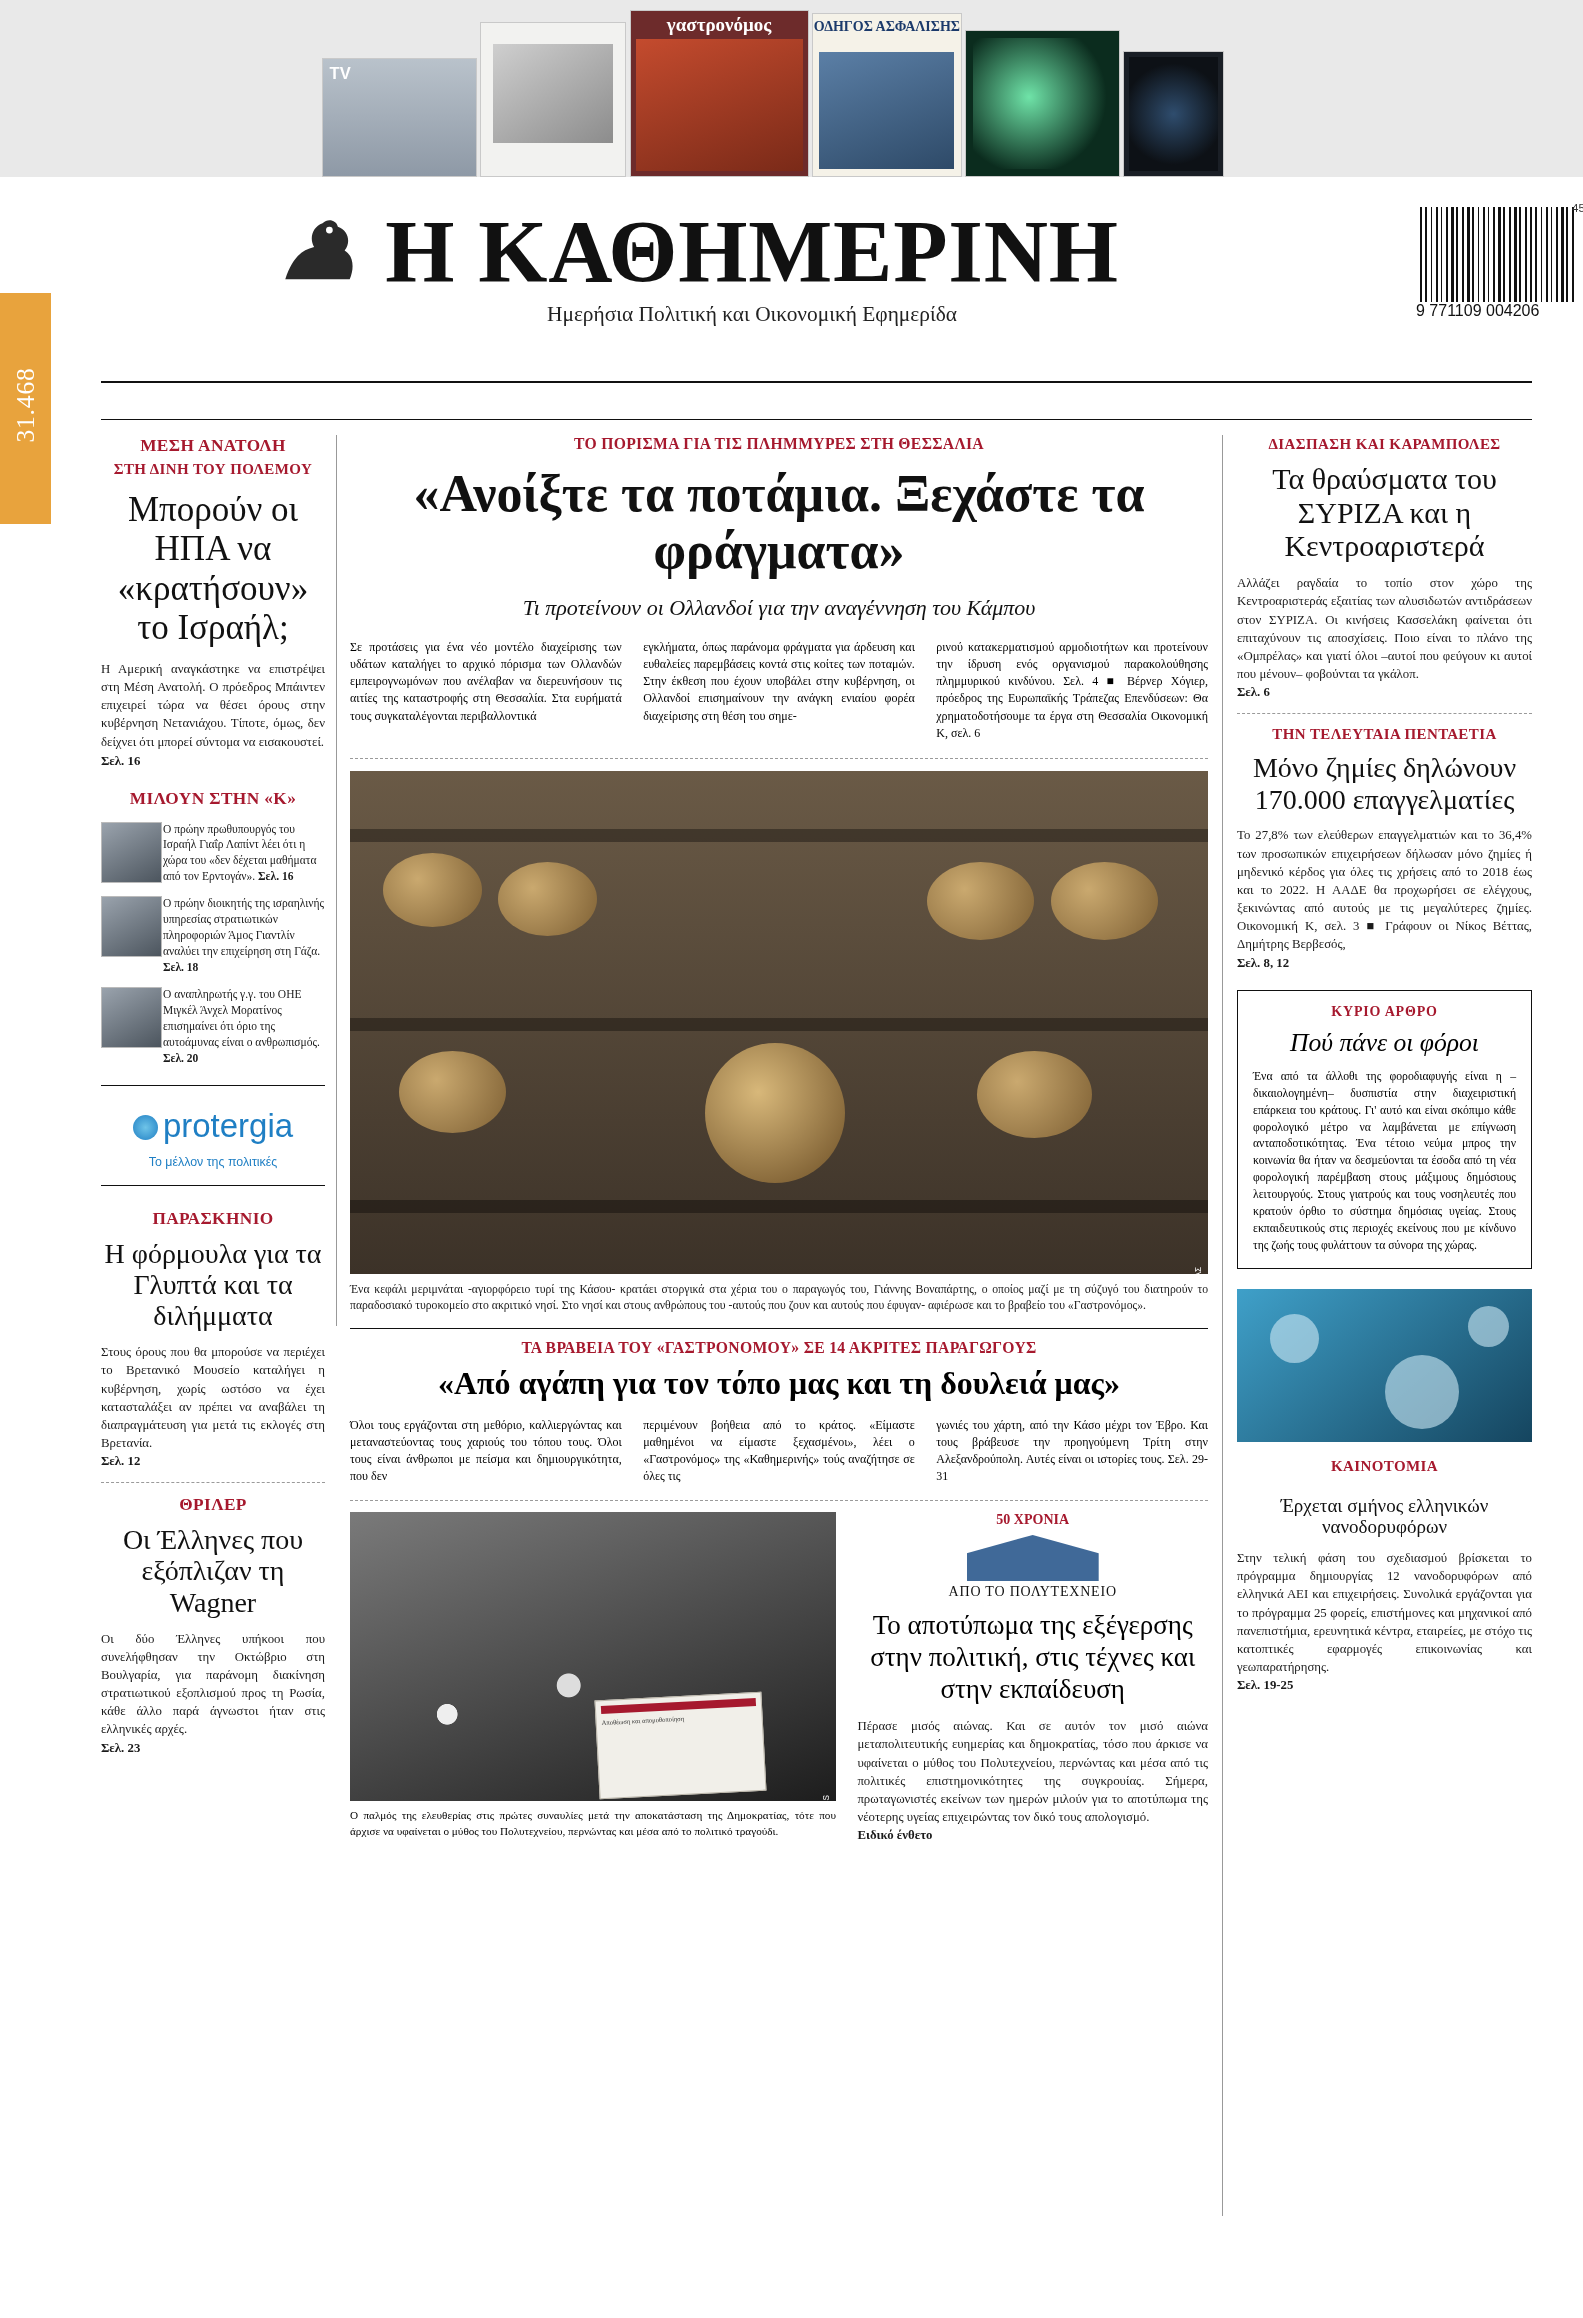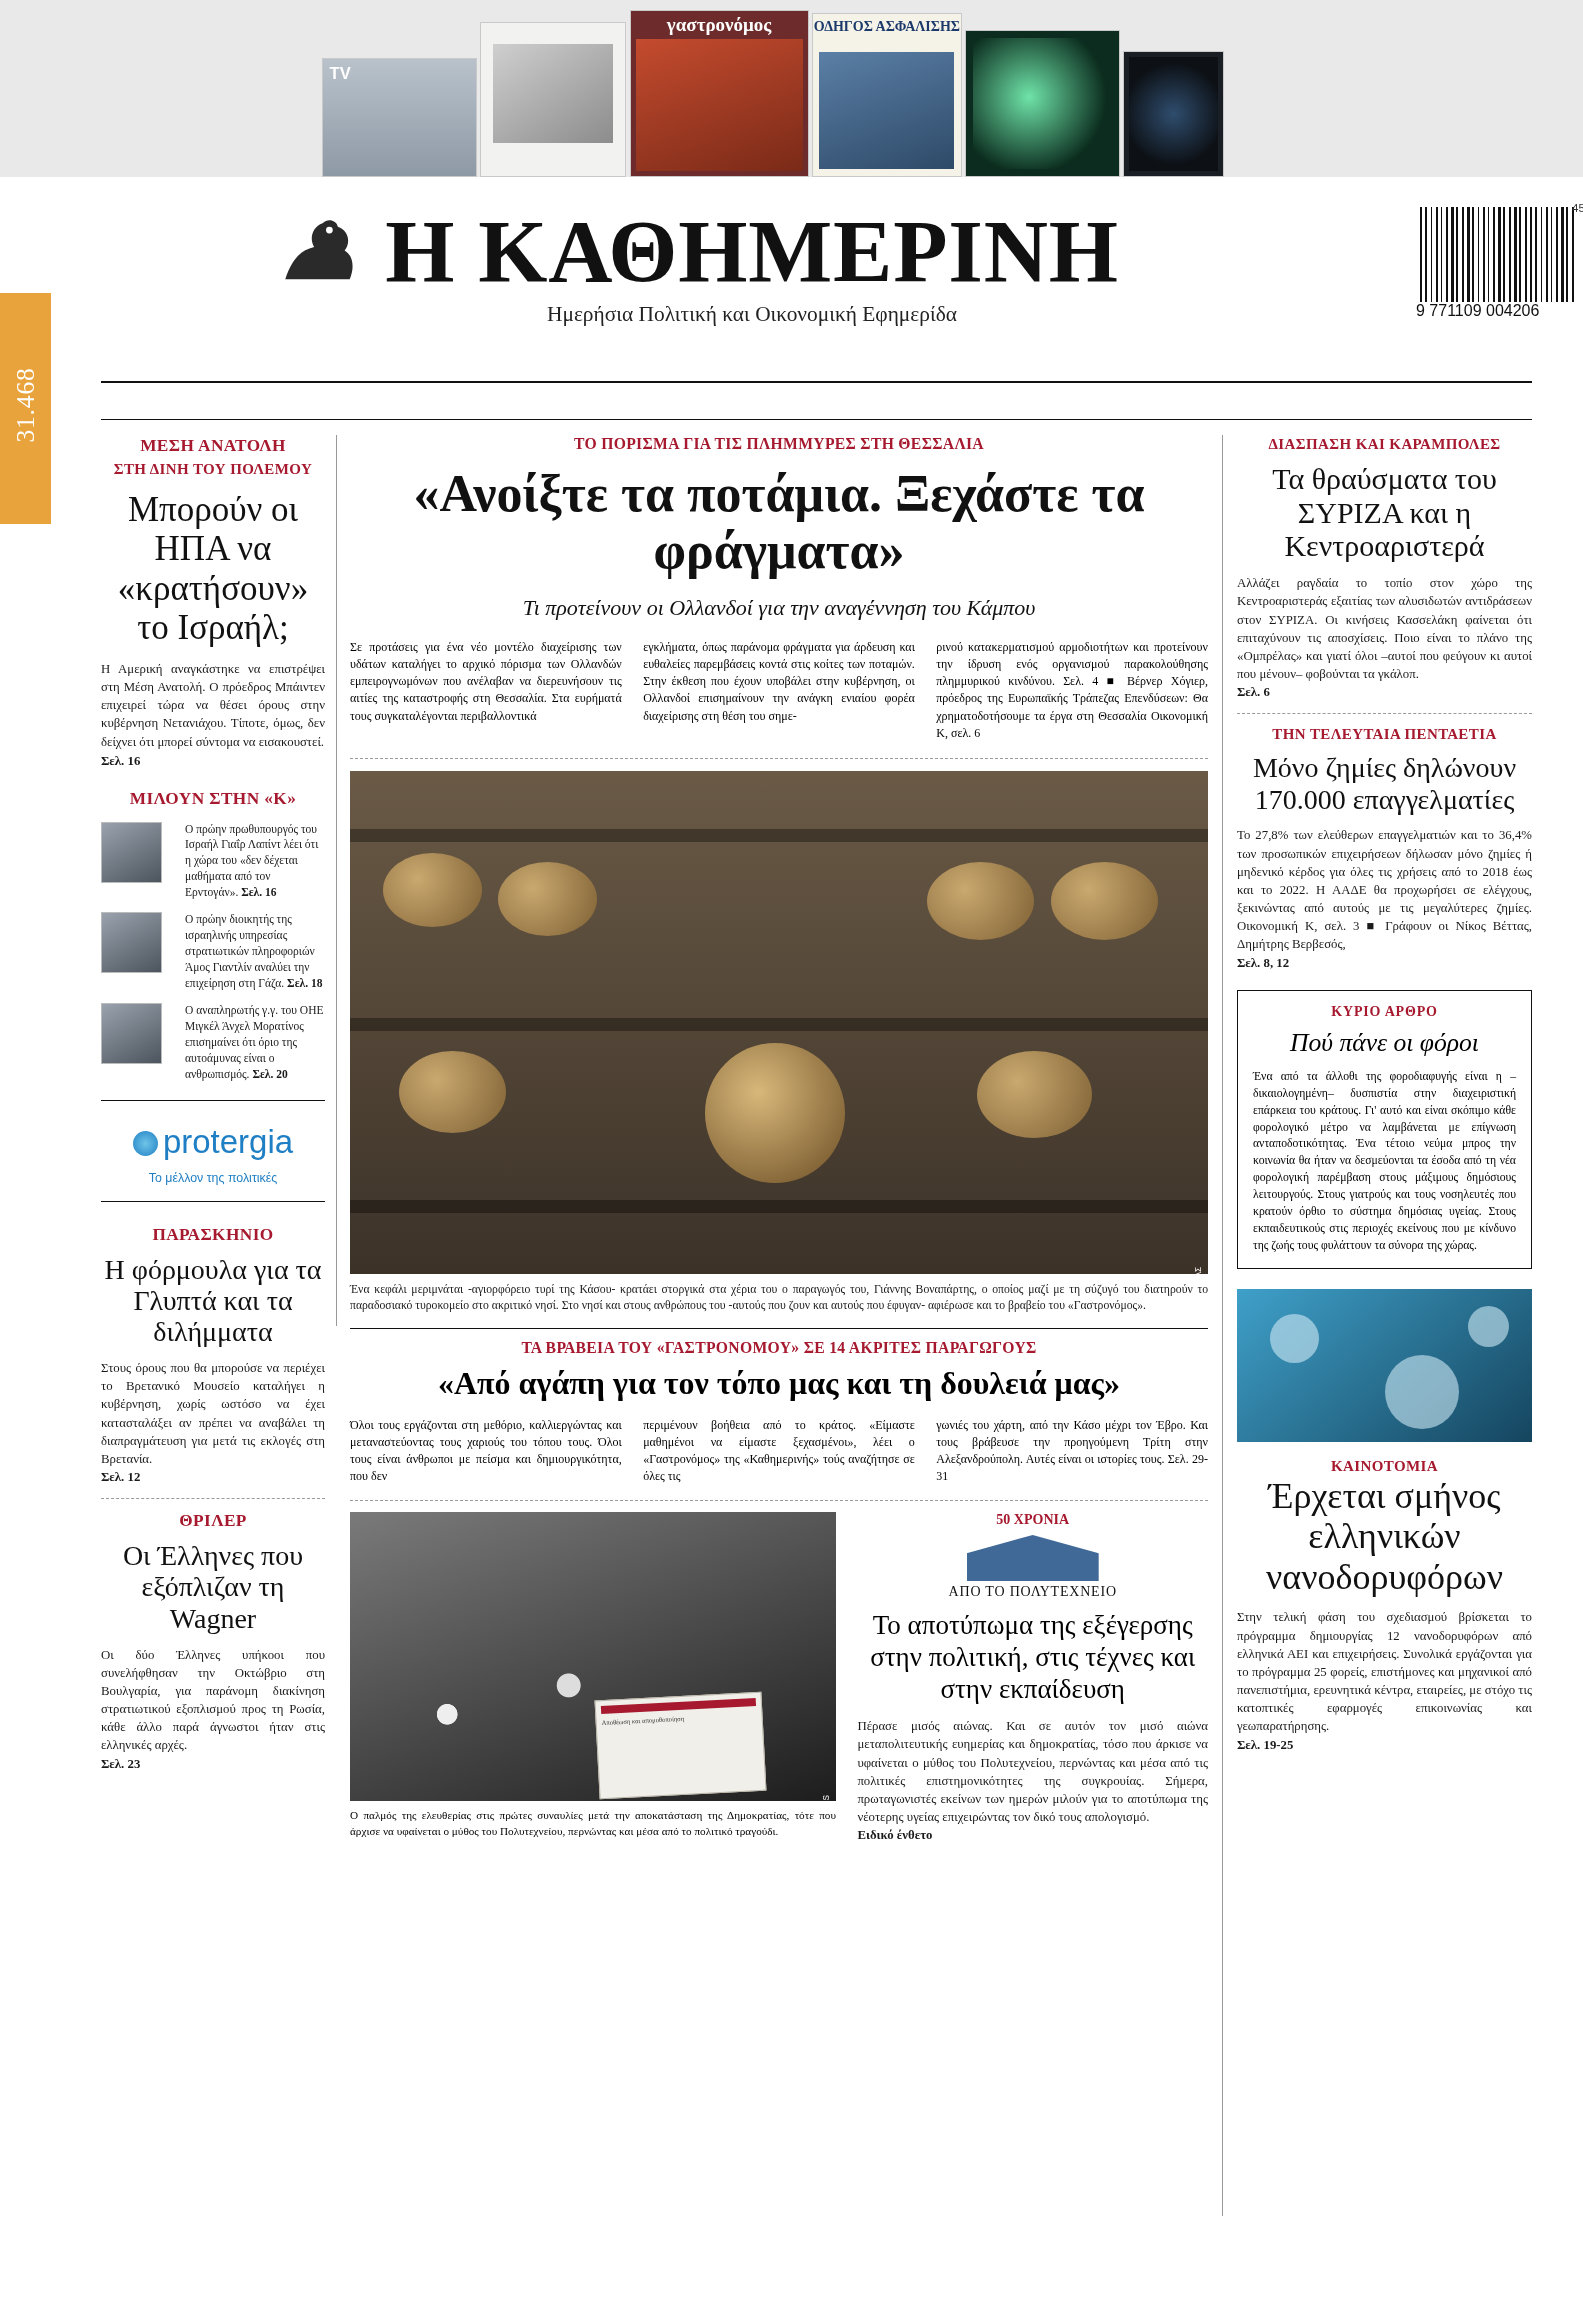--- a/index.html
+++ b/index.html
@@ -52,21 +52,21 @@
 
   .kicker{color:#a6192e;font-weight:bold;text-align:center;font-size:17.3px;letter-spacing:0.4px;line-height:1.25;}
   .kicker.small{font-size:15px;}
   .headA{font-size:35px;line-height:1.12;text-align:center;color:#111;}
   .hr-dot{border:0;border-top:0.8px dashed #9a9a9a;margin:11.5px 0;}
   .hr-solid{border:0;border-top:0.8px solid #111;margin:10px 0;}
   .body{font-size:12.8px;line-height:1.42;color:#1a1a1a;text-align:justify;}
   .sel{font-weight:bold;}
 
   
-  .pitem{display:flex;gap:23px;margin:11.5px 0;}
+  .pitem{display:flex;gap:1px;margin:11.5px 0;}
   .pimg{width:59px;height:59px;flex:0 0 59px;background:linear-gradient(150deg,#9aa3ad,#4c555e);border:0.8px solid #bbb;}
   .ptext{font-size:11.5px;line-height:1.38;color:#1a1a1a;}
 
   
   .ad{margin-top:18px;border-top:0.8px solid #111;border-bottom:0.8px solid #111;padding:21.4px 0 16.5px;text-align:center;}
   .ad .brand{font-size:33px;color:#1f7fc4;font-family:"Liberation Sans",sans-serif;}
   .ad .sun{display:inline-block;width:25px;height:25px;border-radius:50%;background:radial-gradient(circle,#6fc4e8,#1f7fc4);vertical-align:-3.3px;margin-right:5px;}
   .ad .tag{font-size:12.4px;color:#1f7fc4;margin-top:10px;font-family:"Liberation Sans",sans-serif;}
 
   
@@ -284,19 +284,19 @@
       <div class="bb">Ένα από τα άλλοθι της φοροδιαφυγής είναι η –δικαιολογημένη– δυσπιστία στην διαχειριστική επάρκεια του κράτους. Γι' αυτό και είναι σκόπιμο κάθε φορολογικό μέτρο να λαμβάνεται με επίγνωση ανταποδοτικότητας. Ένα τέτοιο νεύμα μπρος την κοινωνία θα ήταν να δεσμεύονται τα έσοδα από τη νέα φορολογική παρέμβαση στους μάξιμους δημόσιους λειτουργούς. Στους γιατρούς και τους νοσηλευτές που κρατούν όρθιο το σύστημα δημόσιας υγείας. Στους εκπαιδευτικούς στις περιοχές εκείνους που με κίνδυνο της ζωής τους φυλάττουν τα σύνορα της χώρας.</div>
     </div>
 
     <div class="labphoto" style="margin-top:20px;">
       <div class="dot" style="left:33px;top:25px;width:49px;height:49px;"></div>
       <div class="dot" style="left:148px;top:66px;width:74px;height:74px;"></div>
       <div class="dot" style="left:231px;top:16.5px;width:41px;height:41px;"></div>
     </div>
 
     <div class="kicker small" style="margin-top:15px;">ΚΑΙΝΟΤΟΜΙΑ</div>
-    <div class="headA" style="font-size:36px;margin-top:0;text-align:center;">Έρχεται σμήνος ελληνικών νανοδορυφόρων</div>
+    <div class="headA" style="font-size:19px;margin-top:19px;text-align:center;">Έρχεται σμήνος ελληνικών νανοδορυφόρων</div>
     <div class="body" style="margin-top:11.5px;">Στην τελική φάση του σχεδιασμού βρίσκεται το πρόγραμμα δημιουργίας 12 νανοδορυφόρων από ελληνικά ΑΕΙ και επιχειρήσεις. Συνολικά εργάζονται για το πρόγραμμα 25 φορείς, επιστήμονες και μηχανικοί από πανεπιστήμια, ερευνητικά κέντρα, εταιρείες, με στόχο τις κατοπτικές εφαρμογές επικοινωνίας και γεωπαρατήρησης.</div>
     <div class="body sel">Σελ. 19-25</div>
   </div>
 
 </div>
 
 
 </body></html>

